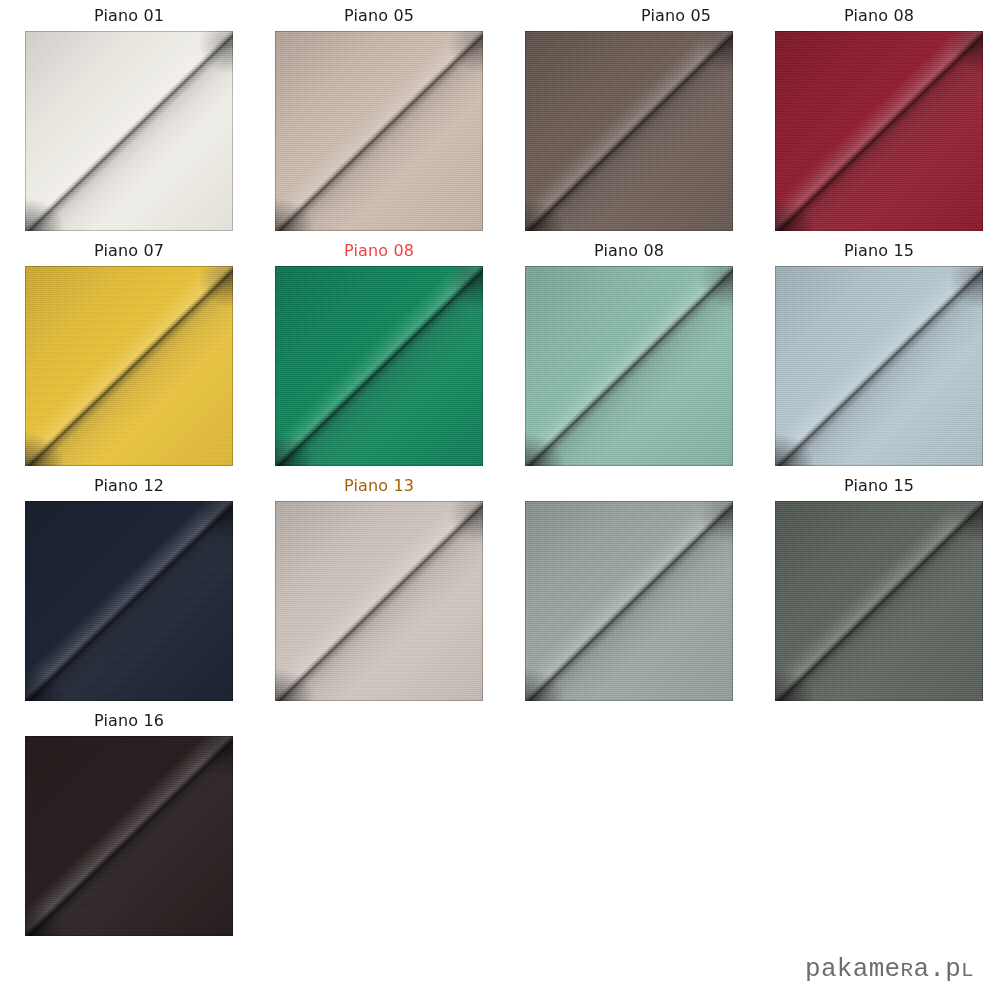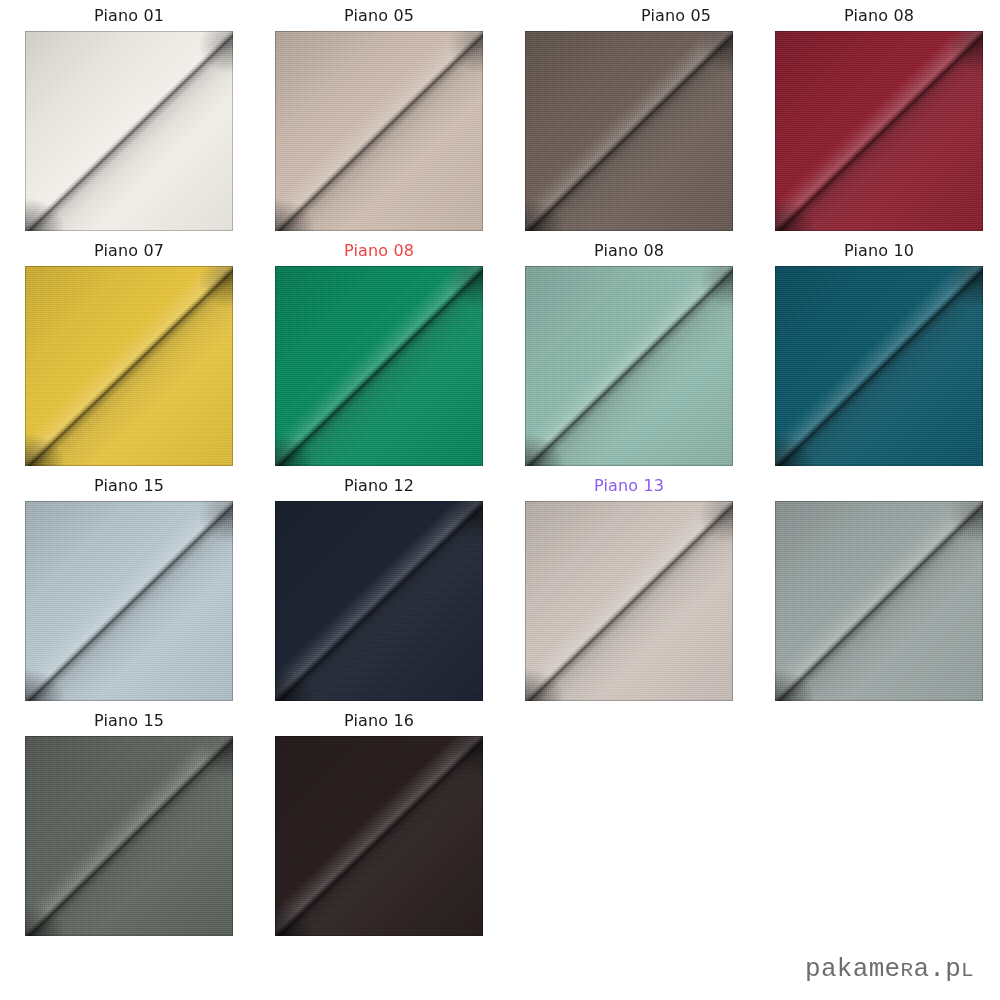--- a/index.html
+++ b/index.html
@@ -239,32 +239,20 @@
         <div class="tile-base" style="background: rgb(143, 184, 172);"></div>
         <div class="tile-shade"></div>
         <div class="tile-highlight"></div>
         <div class="tile-crease"></div>
         <div class="tile-pinch"></div>
         <div class="tile-grain"></div>
         <div class="tile-edge"></div>
       </div>
     </div>
     <div class="swatch-cell">
-      <div class="swatch-label" style="color: rgb(27, 27, 27);">Piano 10</div>
-      <div class="swatch-tile">
-        <div class="tile-base" style="background: rgb(18, 89, 106);"></div>
-        <div class="tile-shade"></div>
-        <div class="tile-highlight"></div>
-        <div class="tile-crease"></div>
-        <div class="tile-pinch"></div>
-        <div class="tile-grain"></div>
-        <div class="tile-edge"></div>
-      </div>
-    </div>
-    <div class="swatch-cell">
       <div class="swatch-label" style="color: rgb(27, 27, 27);">Piano 15</div>
       <div class="swatch-tile">
         <div class="tile-base" style="background: rgb(182, 197, 205);"></div>
         <div class="tile-shade"></div>
         <div class="tile-highlight"></div>
         <div class="tile-crease"></div>
         <div class="tile-pinch"></div>
         <div class="tile-grain"></div>
         <div class="tile-edge"></div>
       </div>
@@ -275,21 +263,21 @@
         <div class="tile-base" style="background: rgb(29, 36, 51);"></div>
         <div class="tile-shade"></div>
         <div class="tile-highlight"></div>
         <div class="tile-crease"></div>
         <div class="tile-pinch"></div>
         <div class="tile-grain"></div>
         <div class="tile-edge"></div>
       </div>
     </div>
     <div class="swatch-cell">
-      <div class="swatch-label" style="color: #8b5cf6;">Piano 13</div>
+      <div class="swatch-label" style="color: #a16207;">Piano 13</div>
       <div class="swatch-tile">
         <div class="tile-base" style="background: rgb(205, 195, 188);"></div>
         <div class="tile-shade"></div>
         <div class="tile-highlight"></div>
         <div class="tile-crease"></div>
         <div class="tile-pinch"></div>
         <div class="tile-grain"></div>
         <div class="tile-edge"></div>
       </div>
     </div>

